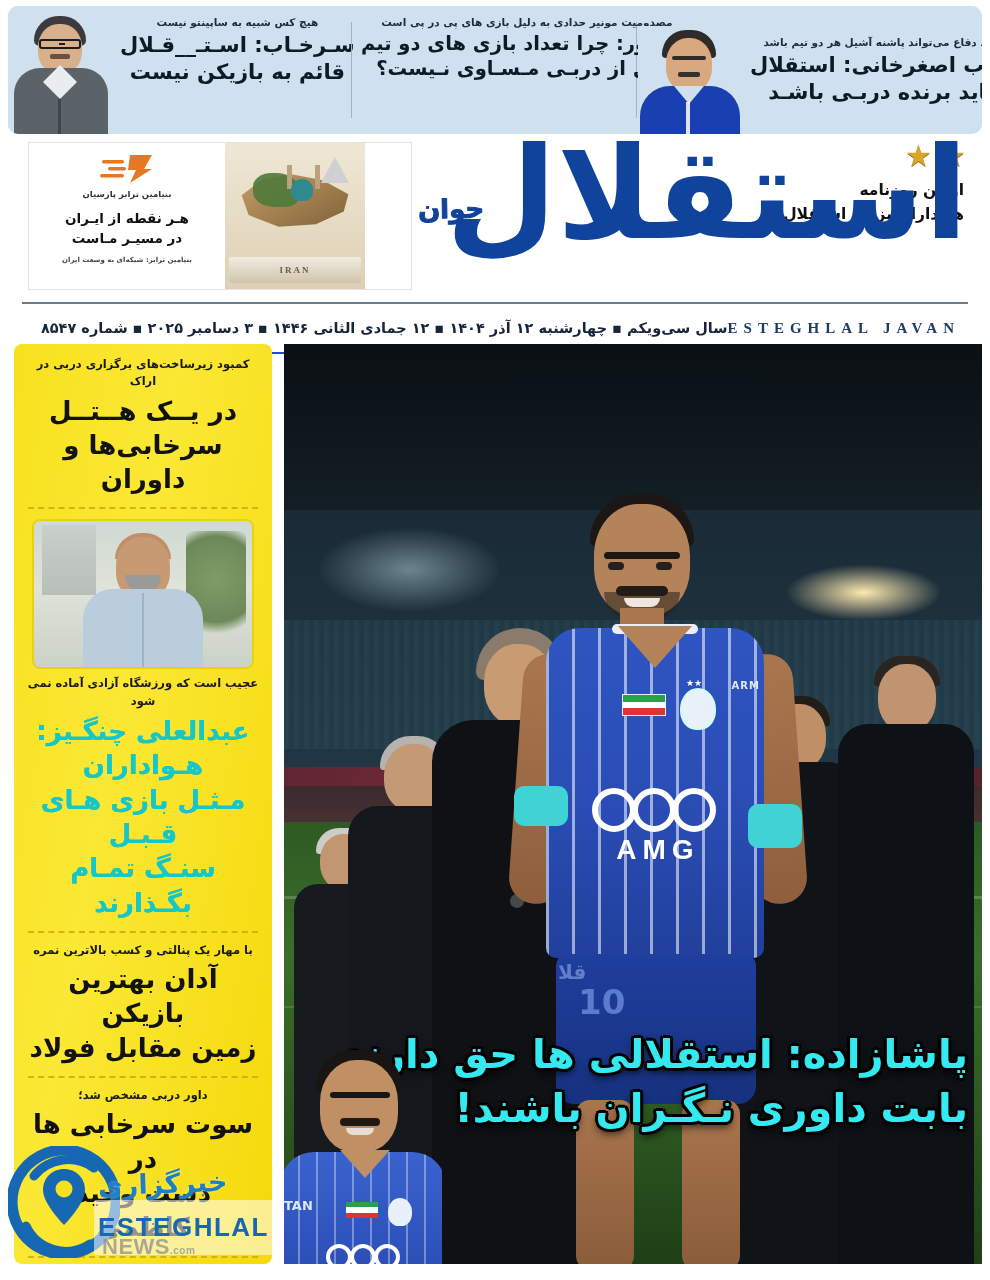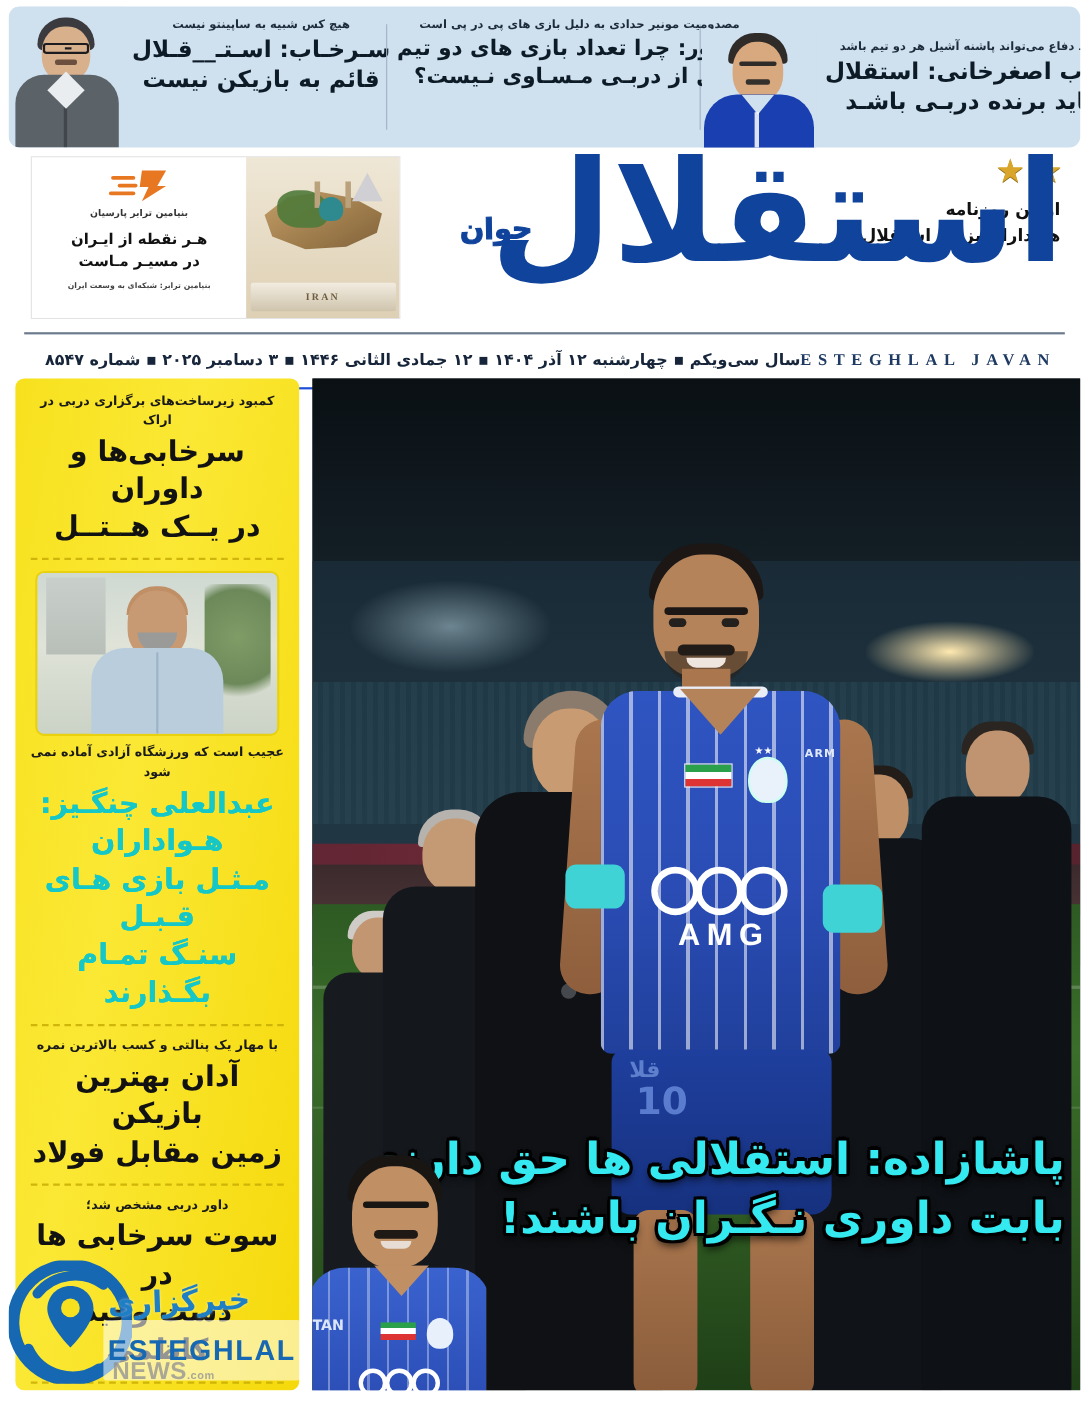--- a/index.html
+++ b/index.html
@@ -65,21 +65,21 @@
   .ph-b .must{ position:absolute; left:40px; top:46px; width:22px; height:5px; background:#34302c; border-radius:2px;}
   .ph-b .body{ position:absolute; left:2px; top:60px; width:100px; height:72px;
       border-radius:30px 30px 0 0; background:#1a3fb0; }
   .ph-b .v{ position:absolute; left:36px; top:60px; width:30px; height:18px;
       background:#cfe0ef; clip-path:polygon(0 0,100% 0,50% 100%); }
   .ph-b .stripe{ position:absolute; left:48px; top:76px; width:4px; height:56px; background:#ffffff; opacity:.85;}
 
   
   .masthead{ position:absolute; left:0; top:136px; width:990px; height:160px; background:#fff; }
   .ad-box{
-    position:absolute; left:28px; top:6px; width:336px; height:148px;
+    position:absolute; left:28px; top:6px; width:384px; height:148px;
     background:#fff; border:1px solid #e3e3e3; display:flex; flex-direction:row-reverse;
     overflow:hidden;
   }
   .ad-left{ width:196px; padding:8px 10px 4px; text-align:center; direction:rtl; }
   .ad-logo{ display:flex; justify-content:center; align-items:center; height:36px; }
   .ad-logo svg{ display:block; }
   .ad-brand{ font-size:8.5px; font-weight:700; color:#333; margin-top:2px; letter-spacing:-.2px;}
   .ad-slogan{ font-size:13.5px; font-weight:900; color:#111; line-height:1.5; margin-top:9px; letter-spacing:-.3px;}
   .ad-foot{ font-size:7px; font-weight:700; color:#444; margin-top:7px; letter-spacing:-.1px;}
   .ad-img{ width:140px; height:100%; position:relative; overflow:hidden;
@@ -223,21 +223,21 @@
   .jersey .arm{ position:absolute; right:4px; top:52px; color:#dfe9f7; font-size:10px; font-weight:800; letter-spacing:1px;}
   .player .armL{ position:absolute; left:-16px; top:150px; width:54px; height:250px;
     background:linear-gradient(#a9764e,#8f5f3d); border-radius:26px; transform:rotate(4deg);}
   .player .armR{ position:absolute; right:-18px; top:150px; width:54px; height:250px;
     background:linear-gradient(#a9764e,#8f5f3d); border-radius:26px; transform:rotate(-4deg);}
   .player .bandL{ position:absolute; left:-18px; top:282px; width:54px; height:40px; background:#3fd3d6; border-radius:10px;}
   .player .bandR{ position:absolute; right:-20px; top:300px; width:54px; height:44px; background:#3fd3d6; border-radius:10px;}
   .shorts{ position:absolute; left:24px; top:450px; width:200px; height:150px;
     background:linear-gradient(#1f3f9e,#16317e); border-radius:12px 12px 18px 18px;}
   .shorts .num{ position:absolute; left:22px; top:28px; color:#8fb3ff; font-size:34px; font-weight:900; opacity:.55;}
-  .shorts .fa{ position:absolute; left:16px; top:6px; color:#9ec0ff; font-size:20px; font-weight:900; opacity:.5;}
+  .shorts .fa{ position:absolute; left:2px; top:6px; color:#9ec0ff; font-size:20px; font-weight:900; opacity:.5;}
   .legL{ position:absolute; left:44px; top:596px; width:58px; height:170px; background:linear-gradient(#a9764e,#8a5c3a); border-radius:14px;}
   .legR{ position:absolute; right:42px; top:596px; width:58px; height:170px; background:linear-gradient(#a9764e,#8a5c3a); border-radius:14px;}
 
   .figL1{ position:absolute; left:64px; bottom:0; width:130px; height:520px; }
   .figL1 .hd{ position:absolute; left:36px; top:0; width:60px; height:68px; border-radius:46%; background:#c49a75;}
   .figL1 .hr{ position:absolute; left:32px; top:-8px; width:68px; height:34px; border-radius:34px 34px 4px 4px; background:#b6b2ae;}
   .figL1 .bd{ position:absolute; left:0; top:62px; width:130px; height:460px; border-radius:30px 30px 0 0; background:#14181d;}
 
   .figL2{ position:absolute; left:148px; bottom:0; width:170px; height:620px; }
   .figL2 .hd{ position:absolute; left:52px; top:0; width:70px; height:82px; border-radius:46%; background:#c89b72;}
@@ -429,22 +429,22 @@
 
   <div class="datestrip">
     <div class="date-fa">سال سی‌ویکم ▪ چهارشنبه ۱۲ آذر ۱۴۰۴ ▪ ۱۲ جمادی الثانی ۱۴۴۶ ▪ ۳ دسامبر ۲۰۲۵ ▪ شماره ۸۵۴۷</div>
     <div class="date-en">ESTEGHLAL JAVAN</div>
   </div>
 
   <div class="sidebar">
 
     <div>
       <div class="sb-kicker">کمبود زیرساخت‌های برگزاری دربی در اراک</div>
+      <div class="sb-head">در یــک هــتــل</div>
       <div class="sb-head">سرخابی‌ها و داوران</div>
-      <div class="sb-head">در یــک هــتــل</div>
       <div class="sb-divider"></div>
       <div class="sb-photo">
         <div class="bg"></div>
           <div class="bld"></div>
           <div class="tree"></div>
         <div class="bald"></div>
           <div class="head"></div>
           <div class="beard"></div>
         <div class="body"></div>
           <div class="plk"></div>

